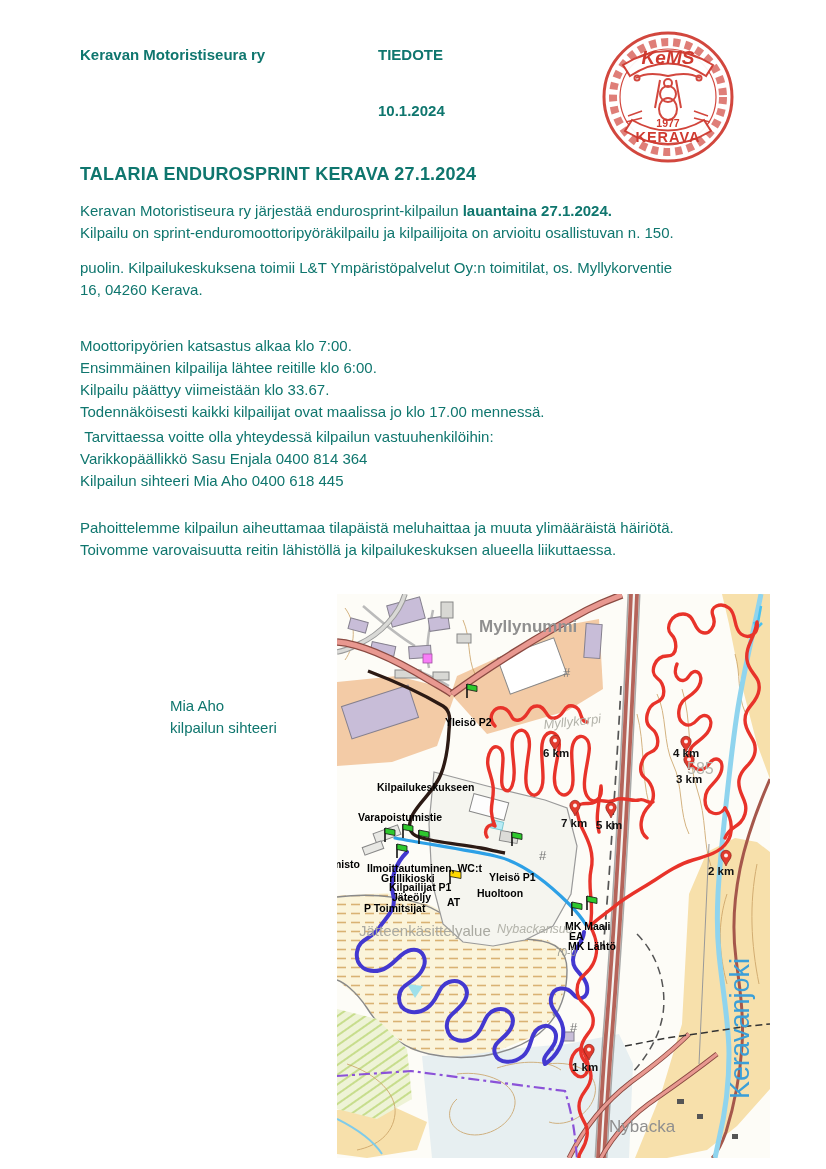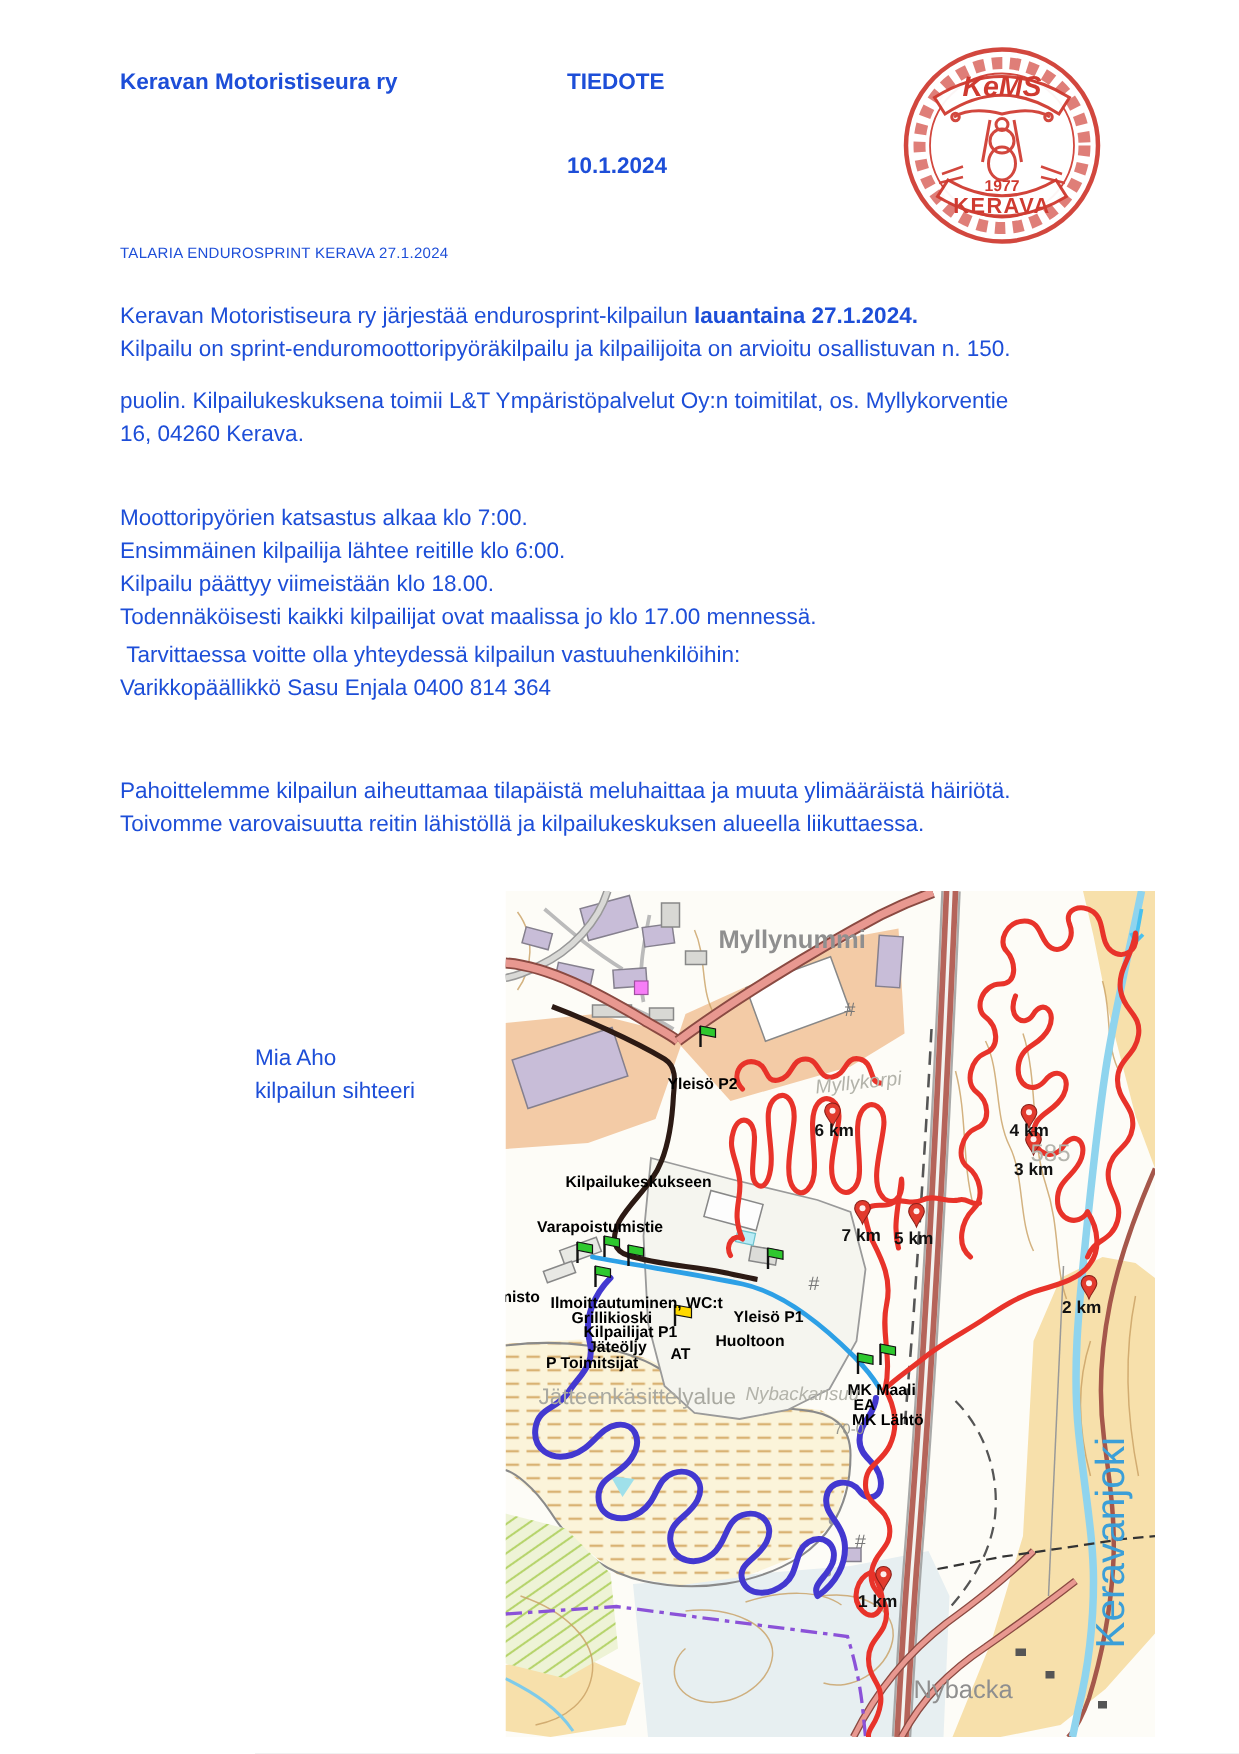--- a/index.html
+++ b/index.html
@@ -1,21 +1,21 @@
 <!DOCTYPE html>
 <html><head>
 <meta charset="utf-8">
 <style>
   html,body{margin:0;padding:0;background:#e8e8e8;}
   .page{position:relative;width:826px;height:1169px;background:#ffffff;overflow:hidden;
-        font-family:"Liberation Sans",sans-serif;color:#1d4ed8;}
+        font-family:"Liberation Sans",sans-serif;color:#0f766e;}
   .abs{position:absolute;}
   .b{font-weight:bold;}
   .hdr{font-size:15px;font-weight:bold;white-space:pre-wrap;}
-  .title{font-size:10px;font-weight:normal;letter-spacing:.2px;}
+  .title{font-size:18px;font-weight:bold;letter-spacing:.2px;}
   .para{font-size:15px;line-height:22px;}
   .para .line{white-space:pre-wrap;min-height:22px;}
   .sig{font-size:15px;line-height:22px;}
   svg text{font-family:"Liberation Sans",sans-serif;}
   .mlab{font-weight:bold;font-size:10.5px;fill:#000;}
   .kmlab{font-weight:bold;font-size:11.5px;fill:#111;}
   .placelab{fill:#8f8f8f;font-weight:bold;}
   .faintlab{fill:#b3b3aa;}
 </style>
 </head>
@@ -63,27 +63,28 @@
   </div>
 
   <div class="abs para" style="left:80px;top:257px;width:690px;">
     <div class="line">puolin. Kilpailukeskuksena toimii L&amp;T Ympäristöpalvelut Oy:n toimitilat, os. Myllykorventie</div>
     <div class="line">16, 04260 Kerava.</div>
   </div>
 
   <div class="abs para" style="left:80px;top:335px;width:690px;">
     <div class="line">Moottoripyörien katsastus alkaa klo 7:00.</div>
     <div class="line">Ensimmäinen kilpailija lähtee reitille klo 6:00.</div>
-    <div class="line">Kilpailu päättyy viimeistään klo 18.00.</div>
+    <div class="line">Kilpailu päättyy viimeistään klo 33.67.</div>
     <div class="line">Todennäköisesti kaikki kilpailijat ovat maalissa jo klo 17.00 mennessä.</div>
   </div>
 
   <div class="abs para" style="left:80px;top:426px;width:690px;">
     <div class="line"> Tarvittaessa voitte olla yhteydessä kilpailun vastuuhenkilöihin:</div>
     <div class="line">Varikkopäällikkö Sasu Enjala 0400 814 364</div>
+    <div class="line">Kilpailun sihteeri Mia Aho 0400 618 445</div>
   </div>
 
   <div class="abs para" style="left:80px;top:517px;width:700px;">
     <div class="line">Pahoittelemme kilpailun aiheuttamaa tilapäistä meluhaittaa ja muuta ylimääräistä häiriötä.</div>
     <div class="line">Toivomme varovaisuutta reitin lähistöllä ja kilpailukeskuksen alueella liikuttaessa.</div>
   </div>
 
   <div class="abs sig" style="left:170px;top:695px;">
     <div>Mia Aho</div>
     <div>kilpailun sihteeri</div>

